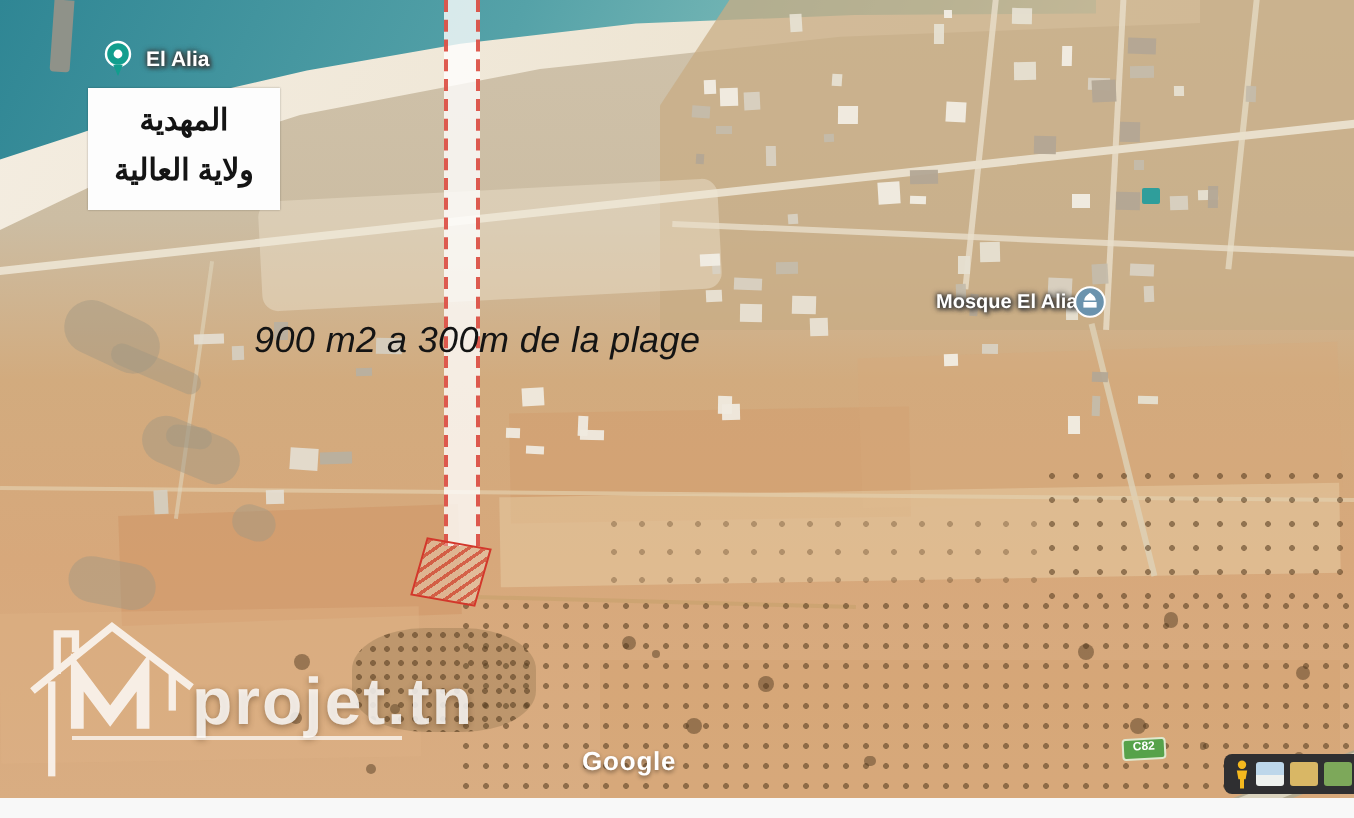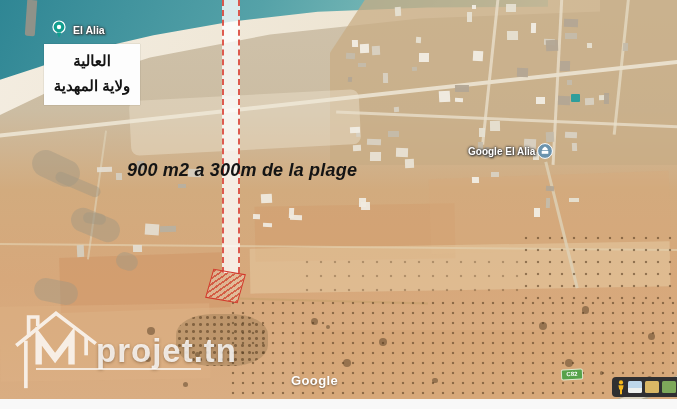--- a/index.html
+++ b/index.html
@@ -30,21 +30,21 @@
         border:1.6px solid #d3372b;
         background:repeating-linear-gradient(132deg,rgba(211,55,43,.62) 0 1.8px,rgba(246,228,216,.32) 1.8px 5px);}
   
   #region-box{left:44px;top:44px;width:88px;padding:5px 4px 6px;background:#fdfdfd;color:#141414;
         text-align:center;direction:rtl;font-weight:bold;font-size:15px;line-height:1.65;box-shadow:0 0 1px rgba(0,0,0,.3);}
   .maplabel{color:#fff;font-weight:bold;text-shadow:0 0 2px #3a3a3a,0 0 3px #3a3a3a,1px 1px 2px #3a3a3a;}
   #el-alia-label{left:73px;top:24px;font-size:10.5px;}
   #el-alia-pin{left:52px;top:20px;width:14px;height:19px;}
   #mosque-label{left:468px;top:146px;font-size:10px;}
   #mosque-pin{left:537px;top:143px;width:16px;height:16px;}
-  #caption{left:127px;top:160px;font-style:italic;font-weight:bold;font-size:18px;color:#141414;letter-spacing:.2px;}
+  #caption{left:127px;top:160px;font-style:italic;font-weight:normal;font-size:18px;color:#141414;letter-spacing:.2px;}
   #google-wm{left:291px;top:373px;font-size:13px;font-weight:bold;color:#fff;
         text-shadow:0 1px 2px rgba(0,0,0,.45);letter-spacing:.4px;}
   #road-badge{left:561px;top:369px;width:20px;height:9px;background:#56a24a;border:1px solid #dfe9cf;border-radius:2px;
         color:#fff;font-size:6px;font-weight:bold;text-align:center;line-height:9px;transform:rotate(-3deg);}
   
   #brand{left:14px;top:306px;width:240px;height:90px;color:rgba(255,255,255,.8);}
   #brand-name{position:absolute;left:82px;top:26px;font-size:33px;font-weight:bold;letter-spacing:1px;
         color:rgba(255,255,255,.82);text-shadow:0 1px 3px rgba(70,45,20,.45);}
   #brand-line{position:absolute;left:22px;top:62px;width:165px;height:2px;background:rgba(255,255,255,.7);}
   #brand-tagline{position:absolute;left:24px;top:65px;font-size:11.5px;font-weight:bold;
@@ -195,32 +195,32 @@
 
     <div class="abs" id="el-alia-pin">
       <svg width="14" height="19" viewBox="0 0 14 19">
         <circle cx="7" cy="7" r="6" fill="#129e8e" stroke="#fff" stroke-width="1.2"></circle>
         <path d="M7 18 L4.6 12.4 H9.4 Z" fill="#129e8e"></path>
         <circle cx="7" cy="7" r="2.2" fill="#fff"></circle>
       </svg>
     </div>
     <div class="abs maplabel" id="el-alia-label">El Alia</div>
 
-    <div class="abs maplabel" id="mosque-label">Google El Alia</div>
+    <div class="abs maplabel" id="mosque-label">Mosque El Alia</div>
     <div class="abs" id="mosque-pin">
       <svg width="16" height="16" viewBox="0 0 16 16">
         <circle cx="8" cy="8" r="7.4" fill="#6b93ad" stroke="#fff" stroke-width="1"></circle>
         <path d="M8 3.4c1.9 1.3 2.9 2.4 2.9 3.9H5.1C5.1 5.8 6.1 4.7 8 3.4z" fill="#fff"></path>
         <rect x="4.7" y="8" width="6.6" height="2.8" fill="#fff"></rect>
       </svg>
     </div>
 
     <div class="abs" id="region-box">
-      <div>العالية</div>
-      <div>ولاية المهدية</div>
+      <div>المهدية</div>
+      <div>ولاية العالية</div>
     </div>
     <div class="abs" id="caption">900 m2 a 300m de la plage</div>
 
     <div class="abs" id="brand">
       <svg width="84" height="84" viewBox="0 0 92 92" style="position:absolute;left:0;top:0;opacity:.8;">
         <g fill="none" stroke="#ffffff" stroke-width="4" stroke-linecap="square">
           <path d="M4 42 L46 8 L88 40"></path>
           <path d="M16 32 V12 H26 V20"></path>
           <path d="M13 40 V88"></path>
           <path d="M79 36 V52"></path>

